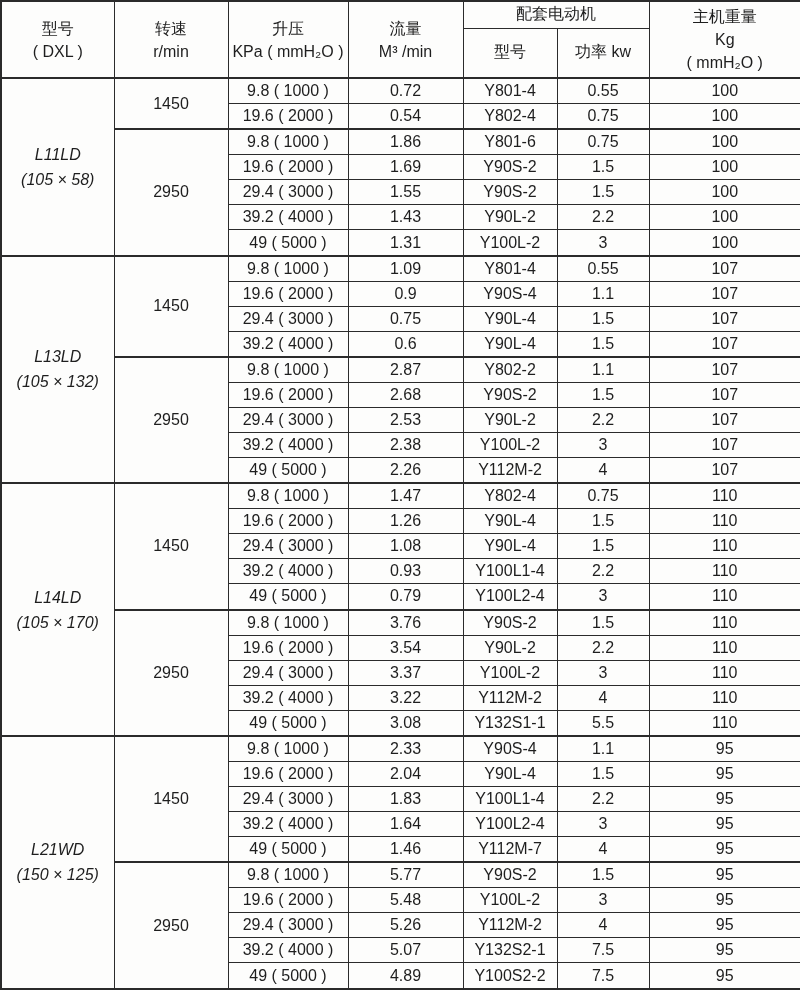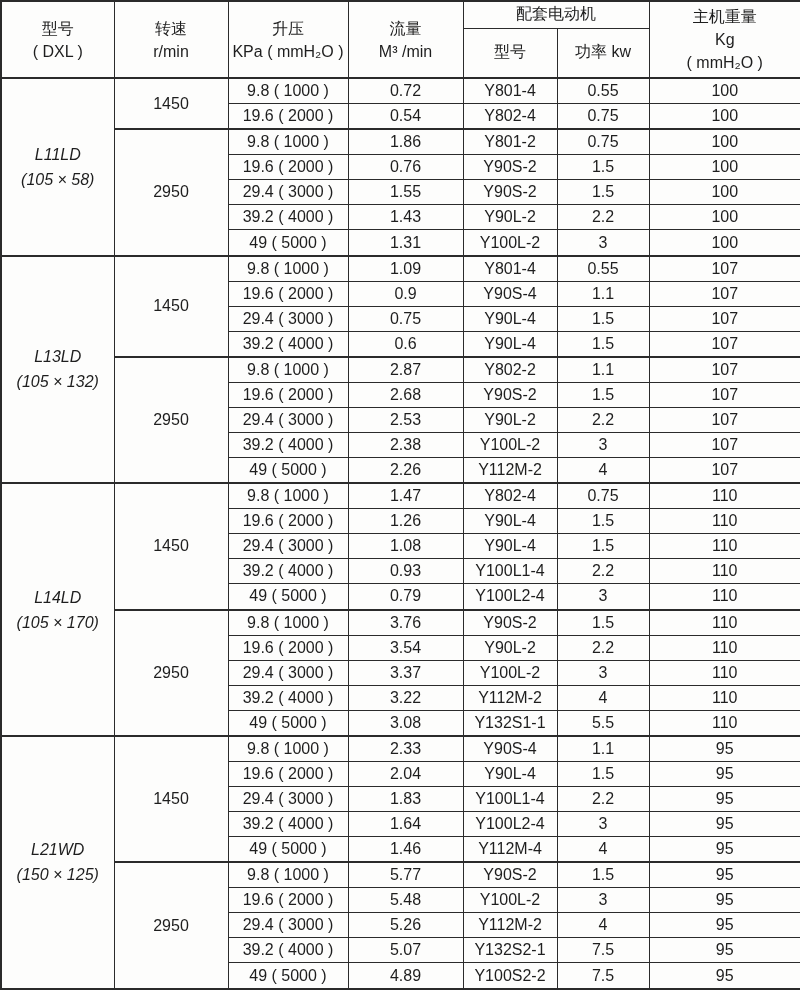--- a/index.html
+++ b/index.html
@@ -106,27 +106,27 @@
         <td>19.6 ( 2000 )</td>
         <td>0.54</td>
         <td>Y802-4</td>
         <td>0.75</td>
         <td>100</td>
       </tr>
       <tr class="speed-start">
         <td rowspan="5">2950</td>
         <td>9.8 ( 1000 )</td>
         <td>1.86</td>
-        <td>Y801-2</td>
+        <td>Y801-6</td>
         <td>0.75</td>
         <td>100</td>
       </tr>
       <tr>
         <td>19.6 ( 2000 )</td>
-        <td>0.76</td>
+        <td>1.69</td>
         <td>Y90S-2</td>
         <td>1.5</td>
         <td>100</td>
       </tr>
       <tr>
         <td>29.4 ( 3000 )</td>
         <td>1.55</td>
         <td>Y90S-2</td>
         <td>1.5</td>
         <td>100</td>
@@ -319,21 +319,21 @@
       <tr>
         <td>39.2 ( 4000 )</td>
         <td>1.64</td>
         <td>Y100L2-4</td>
         <td>3</td>
         <td>95</td>
       </tr>
       <tr>
         <td>49 ( 5000 )</td>
         <td>1.46</td>
-        <td>Y112M-4</td>
+        <td>Y112M-7</td>
         <td>4</td>
         <td>95</td>
       </tr>
       <tr class="speed-start">
         <td rowspan="5">2950</td>
         <td>9.8 ( 1000 )</td>
         <td>5.77</td>
         <td>Y90S-2</td>
         <td>1.5</td>
         <td>95</td>

